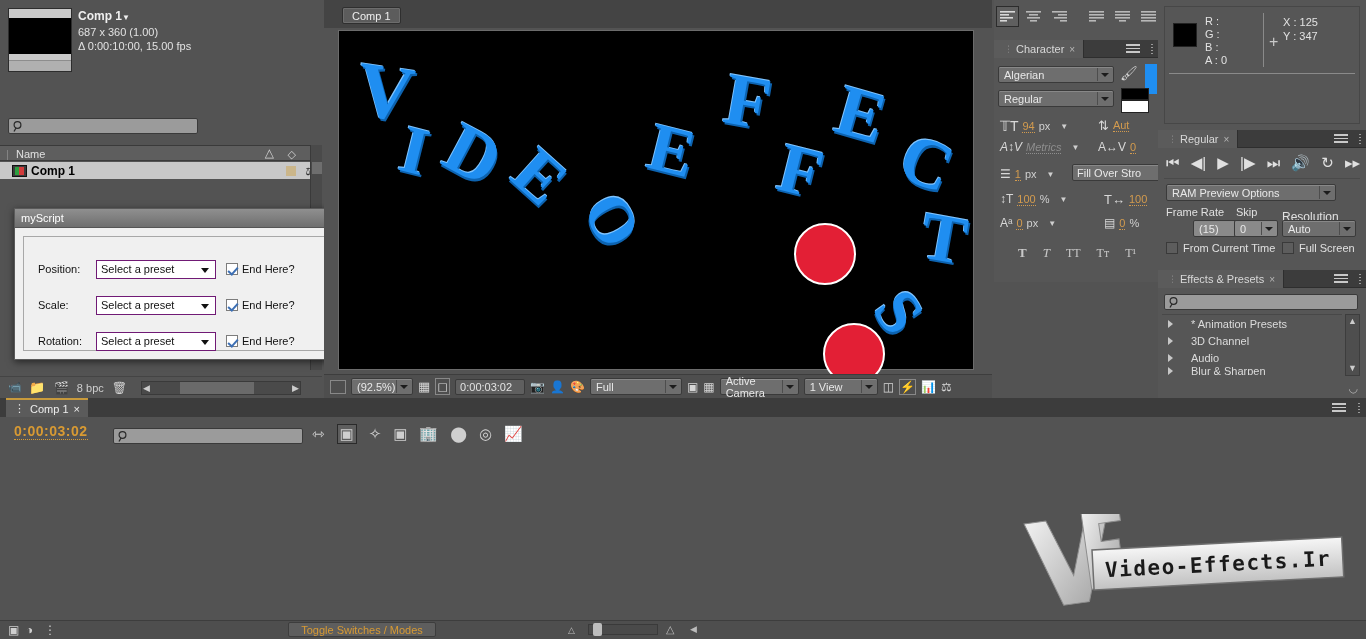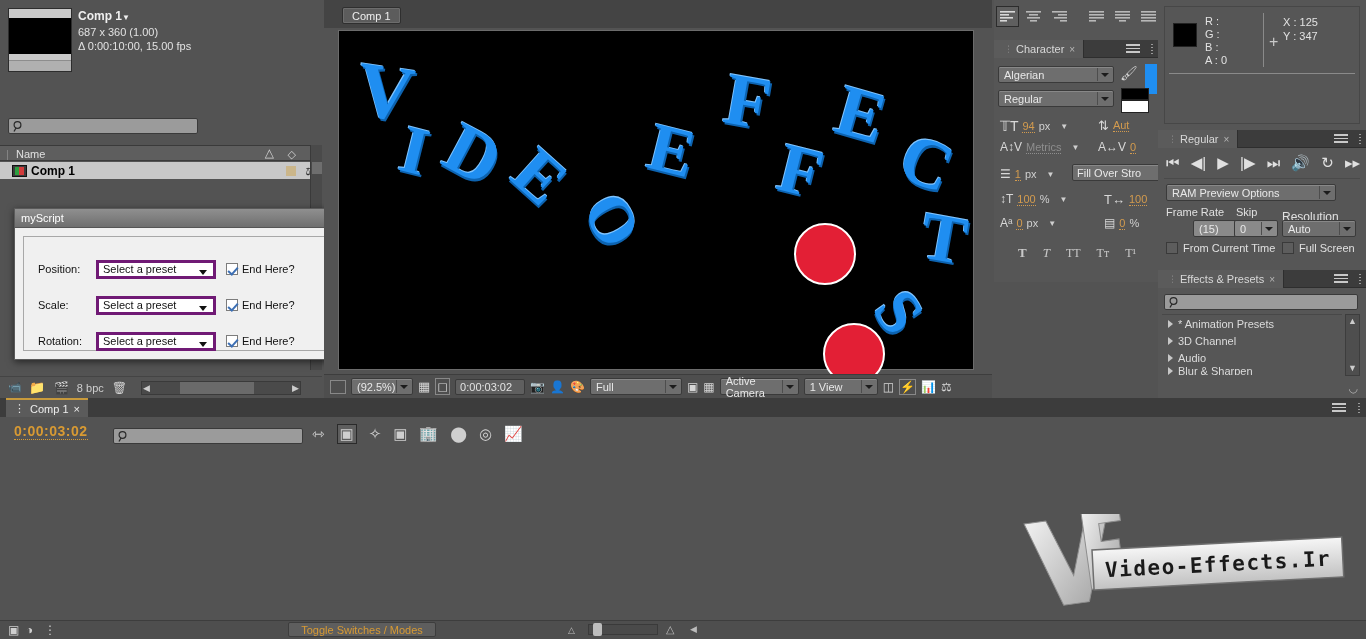--- a/index.html
+++ b/index.html
@@ -74,21 +74,21 @@
   
   #myscript { position:absolute; left:14px; top:208px; width:330px; height:152px; background:#f0f0f0;
               border:1px solid #5a5a5a; box-shadow:0 2px 7px rgba(0,0,0,.55); }
   #myscript .ttl { height:19px; background:linear-gradient(#8f8f8f,#6f6f6f); color:#fff; font-size:11px;
                    display:flex; align-items:center; padding-left:6px; border-bottom:1px solid #555;}
   #myscript .xbtn { position:absolute; right:4px; top:3px; width:14px; height:13px; background:linear-gradient(#9d9d9d,#777);
                     border:1px solid #555; border-radius:2px; color:#fff; font-size:9px; display:flex;align-items:center;justify-content:center;}
   #myscript .body { position:absolute; left:8px; top:27px; right:8px; bottom:8px; background:#f0f0f0; border:1px solid #a8a8a8;}
   #myscript .row { position:absolute; left:14px; right:8px; height:20px; display:flex; align-items:center; }
   #myscript .row .lbl { width:58px; color:#111; font-size:11px; }
-  #myscript .cbx { width:120px; height:19px; background:#fff; border:3px solid #701a75; display:flex;align-items:center;
+  #myscript .cbx { width:120px; height:19px; background:#fff; border:1px solid #701a75; display:flex;align-items:center;
                    padding-left:4px; color:#111; font-size:11px; position:relative; }
   #myscript .cbx .ar { position:absolute; right:6px; top:7px; border-left:4px solid transparent;border-right:4px solid transparent;border-top:5px solid #111;}
   #myscript .chk { margin-left:10px; display:flex; align-items:center; gap:4px; color:#111; font-size:11px;}
   #myscript .chk .box { width:12px; height:12px; background:#fff; border:1px solid #7c7c7c; position:relative;}
   #myscript .chk .box::after{ content:""; position:absolute; left:3px; top:1px; width:4px; height:8px;
         border:solid #3c6fb4; border-width:0 2px 2px 0; transform:rotate(42deg); }
 
   
   #viewer { left:324px; top:0; width:668px; height:398px; background:#535353; }
   #viewer .vtabbar { position:absolute; left:0; top:0; width:100%; height:28px; background:#444; }
@@ -106,21 +106,21 @@
 
   
   #paragraph { left:994px; top:0; width:164px; height:40px; background:#565656; }
   #character { left:994px; top:40px; width:164px; height:242px; background:#565656; }
   #character .lbl { color:#cfcfcf; font-size:11px; }
   #character .val { color:#d39b4e; font-size:11px; border-bottom:1px dotted #d39b4e; cursor:pointer;}
   #character .valg { color:#8e8e8e; font-size:11px; border-bottom:1px dotted #8e8e8e;}
   #info { left:1158px; top:0; width:208px; height:130px; background:#565656; }
   #preview { left:1158px; top:130px; width:208px; height:140px; background:#565656; }
   #effects { left:1158px; top:270px; width:208px; height:128px; background:#565656; }
-  #effects .itm { height:17px; display:flex; align-items:center; gap:5px; padding-left:6px; font-size:11px; color:#dcdcdc; }
+  #effects .itm { height:17px; display:flex; align-items:center; gap:18px; padding-left:6px; font-size:11px; color:#dcdcdc; }
   #effects .tri { border-left:5px solid #c7c7c7; border-top:4px solid transparent; border-bottom:4px solid transparent;}
 
   
   #timeline { left:0; top:398px; width:1366px; height:241px; background:#535353; }
   #tl-tabbar { position:absolute; left:0; top:0; width:100%; height:19px; background:#3c3c3c; }
   #tl-tab { position:absolute; left:6px; top:0; height:19px; padding:0 8px; background:#5b5b5b;
             border-top:2px solid #c89a3c; display:flex; align-items:center; gap:5px; font-size:11px; color:#eee;}
   #tl-tc { position:absolute; left:14px; top:25px; font-size:14px; color:#d89a33; font-weight:bold;
            border-bottom:1px dotted #d89a33; letter-spacing:0.5px;}
   #tl-search { position:absolute; left:113px; top:428px; width:190px; }
@@ -387,21 +387,21 @@
       <span style="color:#d8d8d8;font-size:14px;">𝕋T</span>
       <span class="val">94</span>
       <span class="lbl">px</span>
       <span style="color:#cfcfcf;font-size:8px;margin-left:6px;">▼</span>
     </div>
     <div style="position:absolute;left:104px;top:78px;display:flex;align-items:center;gap:4px;">
       <span style="color:#d8d8d8;font-size:13px;">⇅</span>
       <span class="val">Aut</span>
     </div>
 
-    <div style="position:absolute;left:6px;top:100px;display:flex;align-items:center;gap:4px;">
+    <div style="position:absolute;left:6px;top:100px;display:flex;align-items:center;gap:4px;font-style:italic;">
       <span style="color:#d8d8d8;font-size:12px;">A↕V</span>
       <span class="valg">Metrics</span>
       <span style="color:#cfcfcf;font-size:8px;margin-left:6px;">▼</span>
     </div>
     <div style="position:absolute;left:104px;top:100px;display:flex;align-items:center;gap:4px;">
       <span style="color:#d8d8d8;font-size:12px;">A↔V</span>
       <span class="val">0</span>
     </div>
 
     <div style="position:absolute;left:6px;top:127px;display:flex;align-items:center;gap:4px;">

